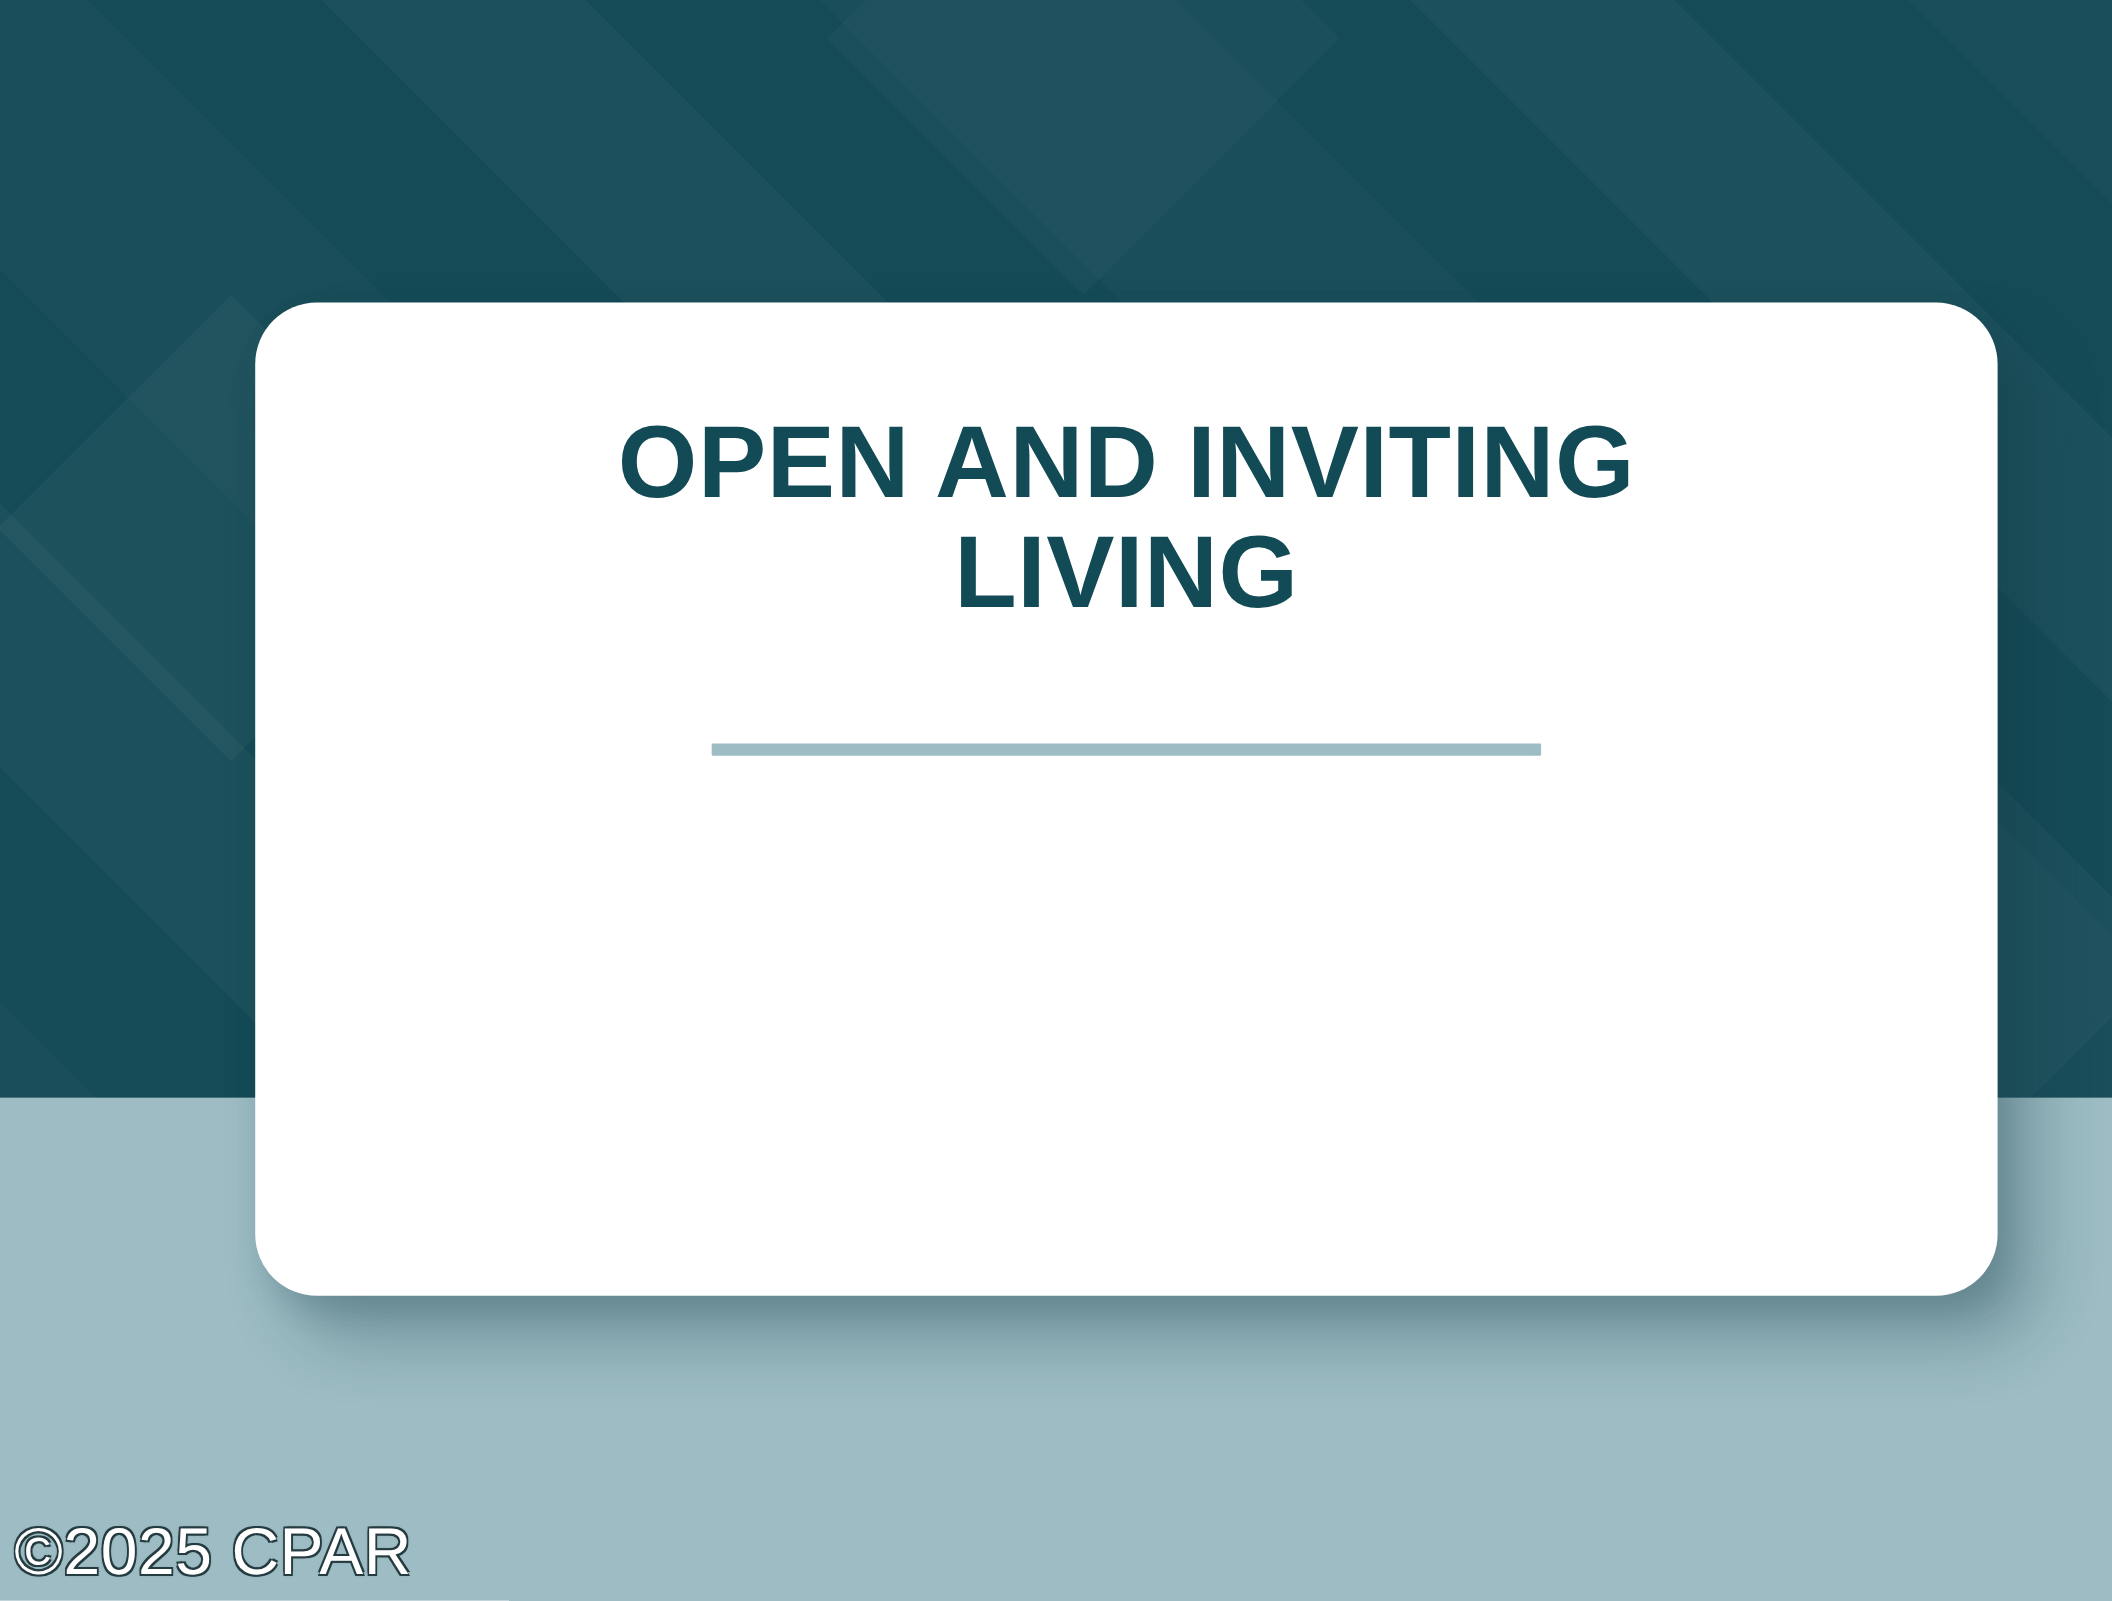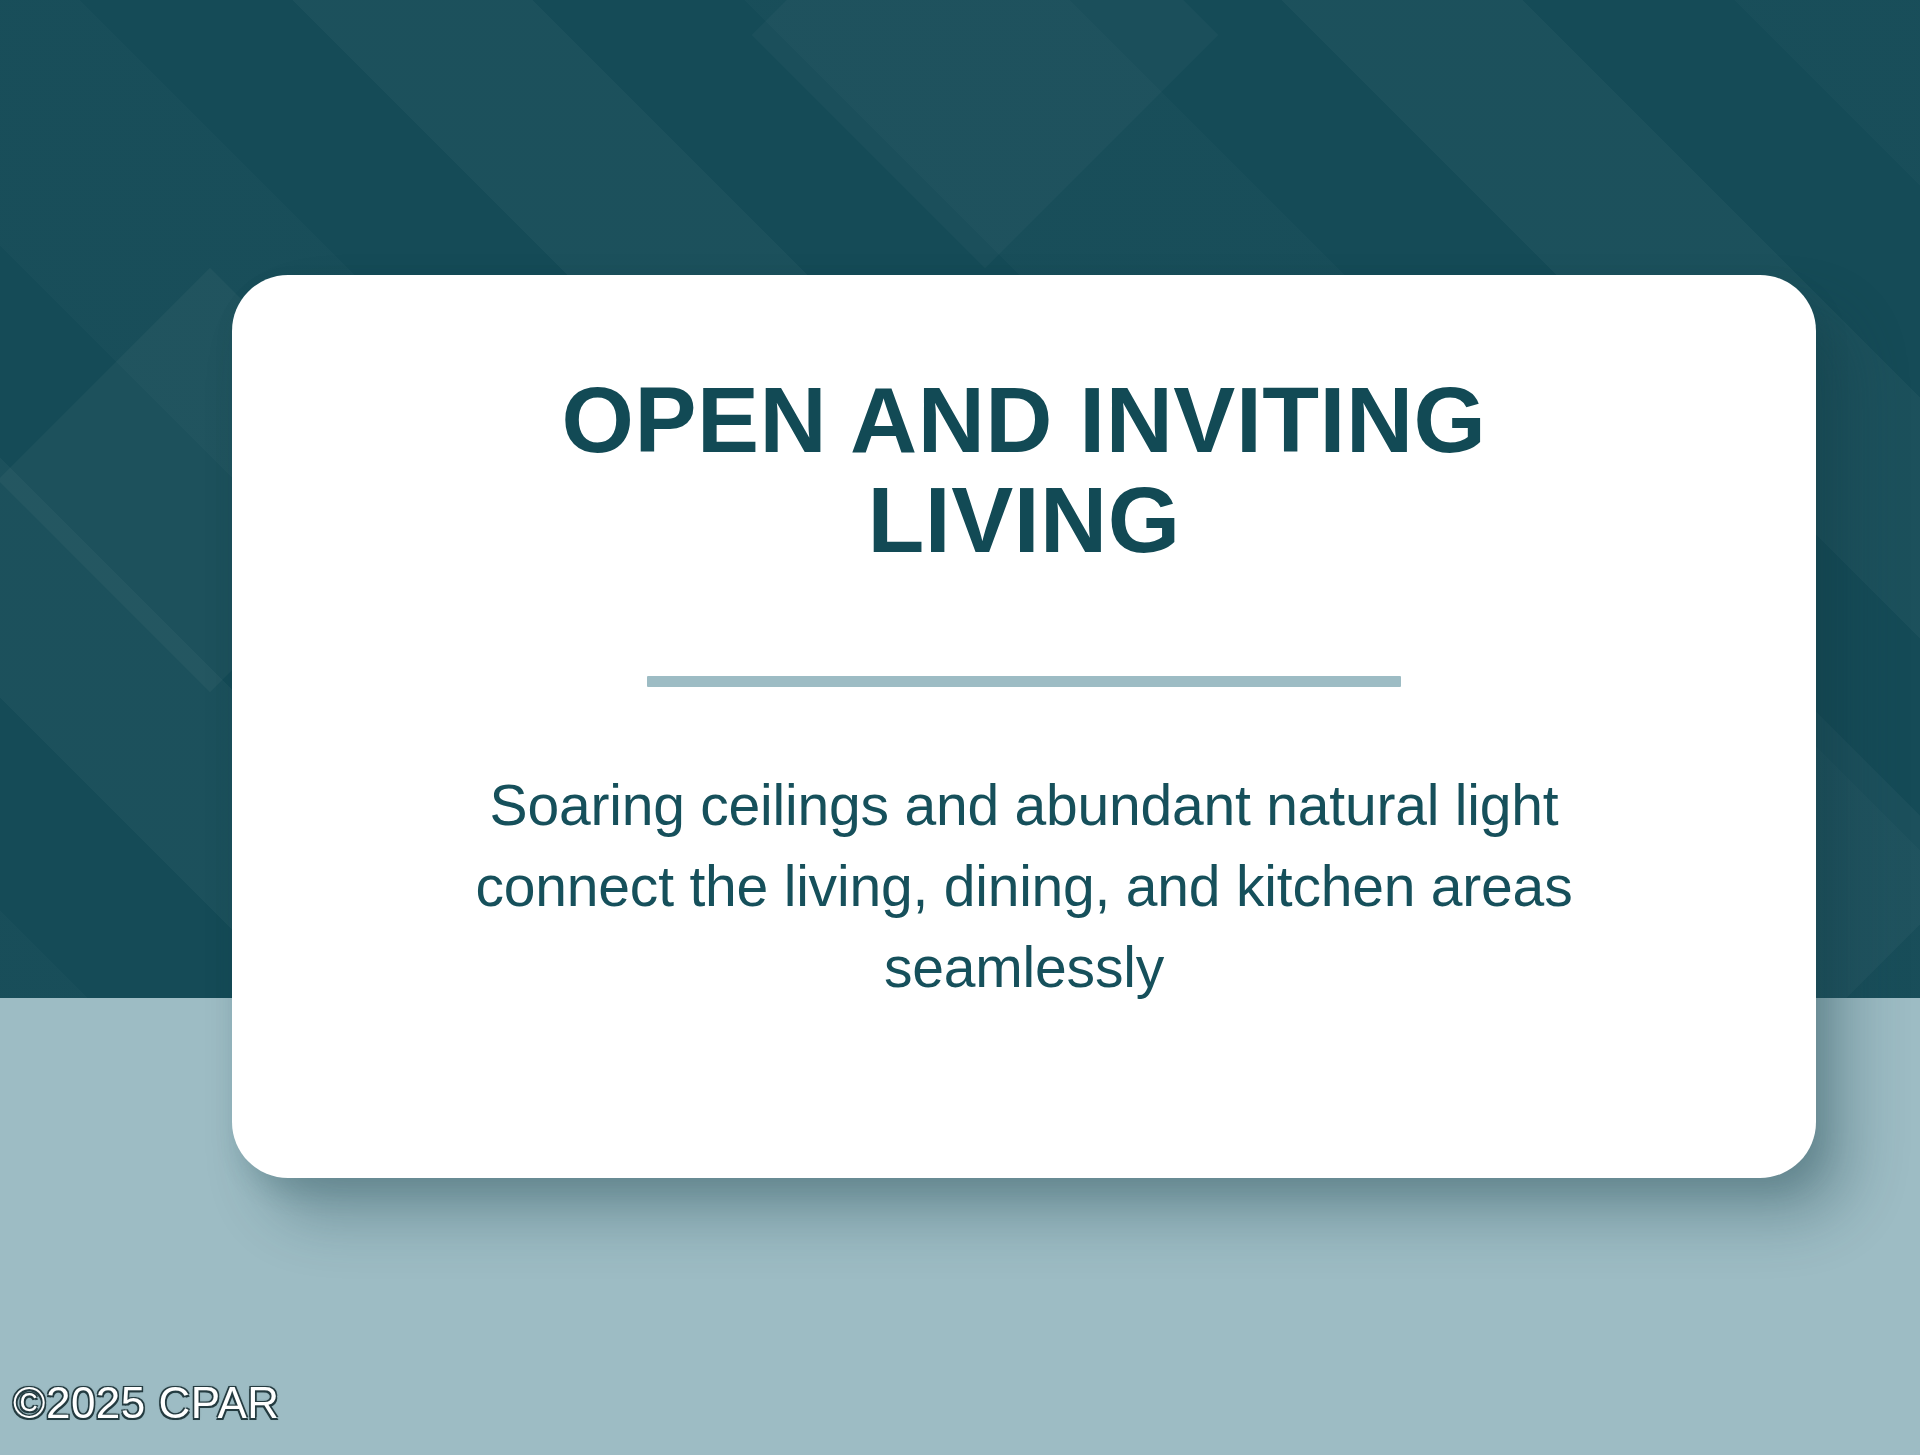--- a/index.html
+++ b/index.html
@@ -129,21 +129,21 @@
     letter-spacing: -0.2px;
   }
 
   
   #watermark {
     position: absolute;
     left: 13px;
     top: 1381px;
     z-index: 5;
     color: #ffffff;
-    font-size: 44px;
+    font-size: 60px;
     font-weight: normal;
     line-height: 1;
     letter-spacing: 0.5px;
     text-shadow:
       -1.5px -1.5px 0 #243b40,
        1.5px -1.5px 0 #243b40,
       -1.5px  1.5px 0 #243b40,
        1.5px  1.5px 0 #243b40,
        0px    0px   3px rgba(0,0,0,0.55);
     white-space: nowrap;
@@ -160,16 +160,15 @@
     <div id="bg-diamond-c"></div>
   </div>
   <div id="bg-bottom"></div>
 </div>
 
 <div id="card">
   <div id="card-title">OPEN AND INVITING LIVING</div>
 
   <div id="card-divider"></div>
 
-  <div id="card-body">Soaring ceilings and abundant natural light connect the living, dining, and kitchen areas seamlessly</div>
 </div>
 
 <div id="watermark">©2025 CPAR</div>
 
 </body></html>

